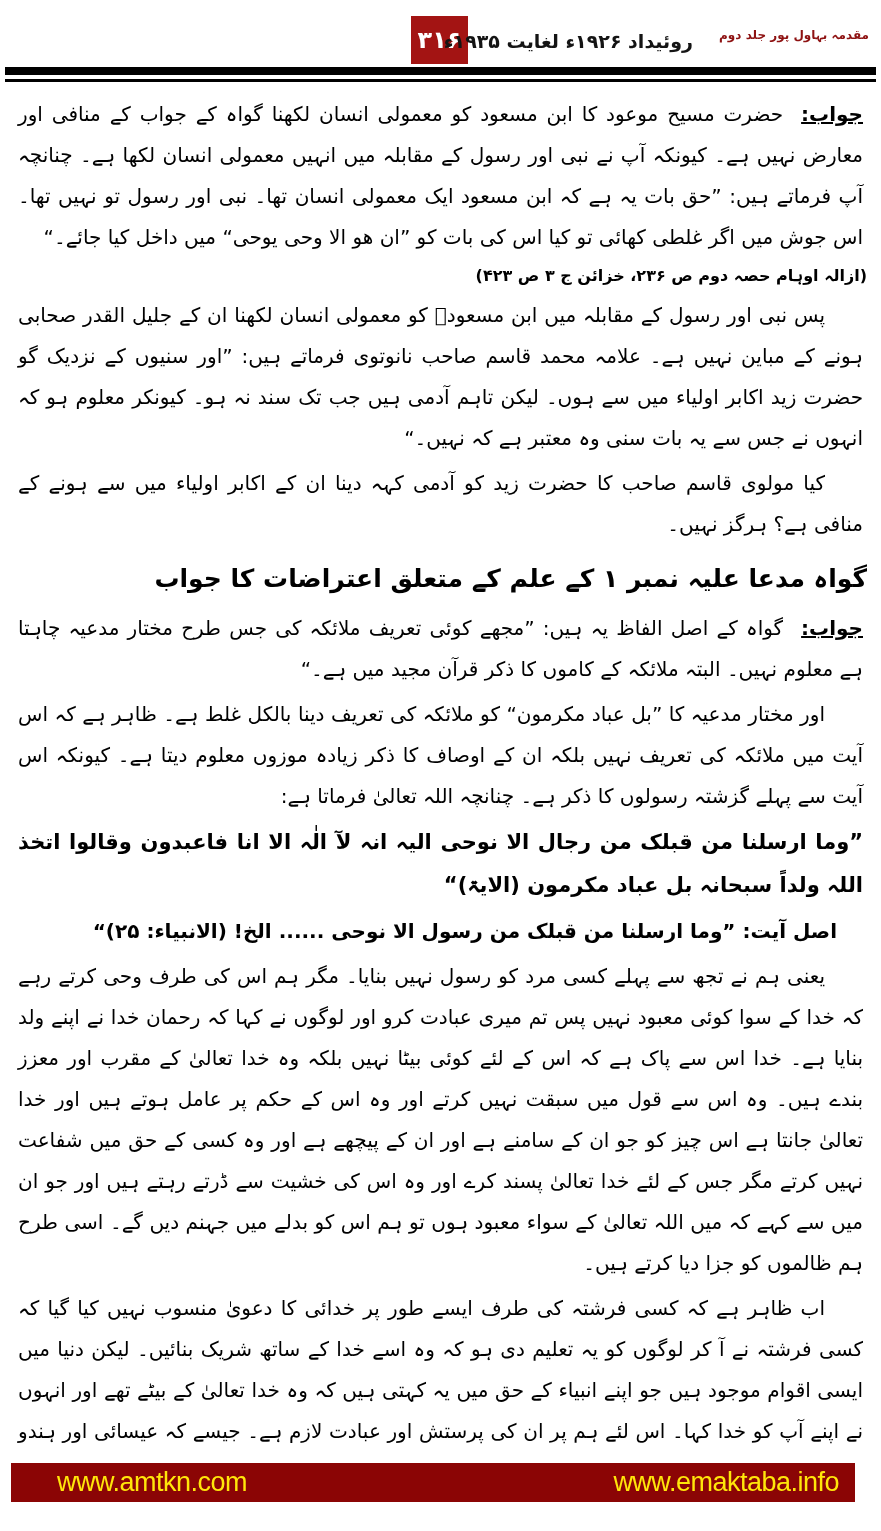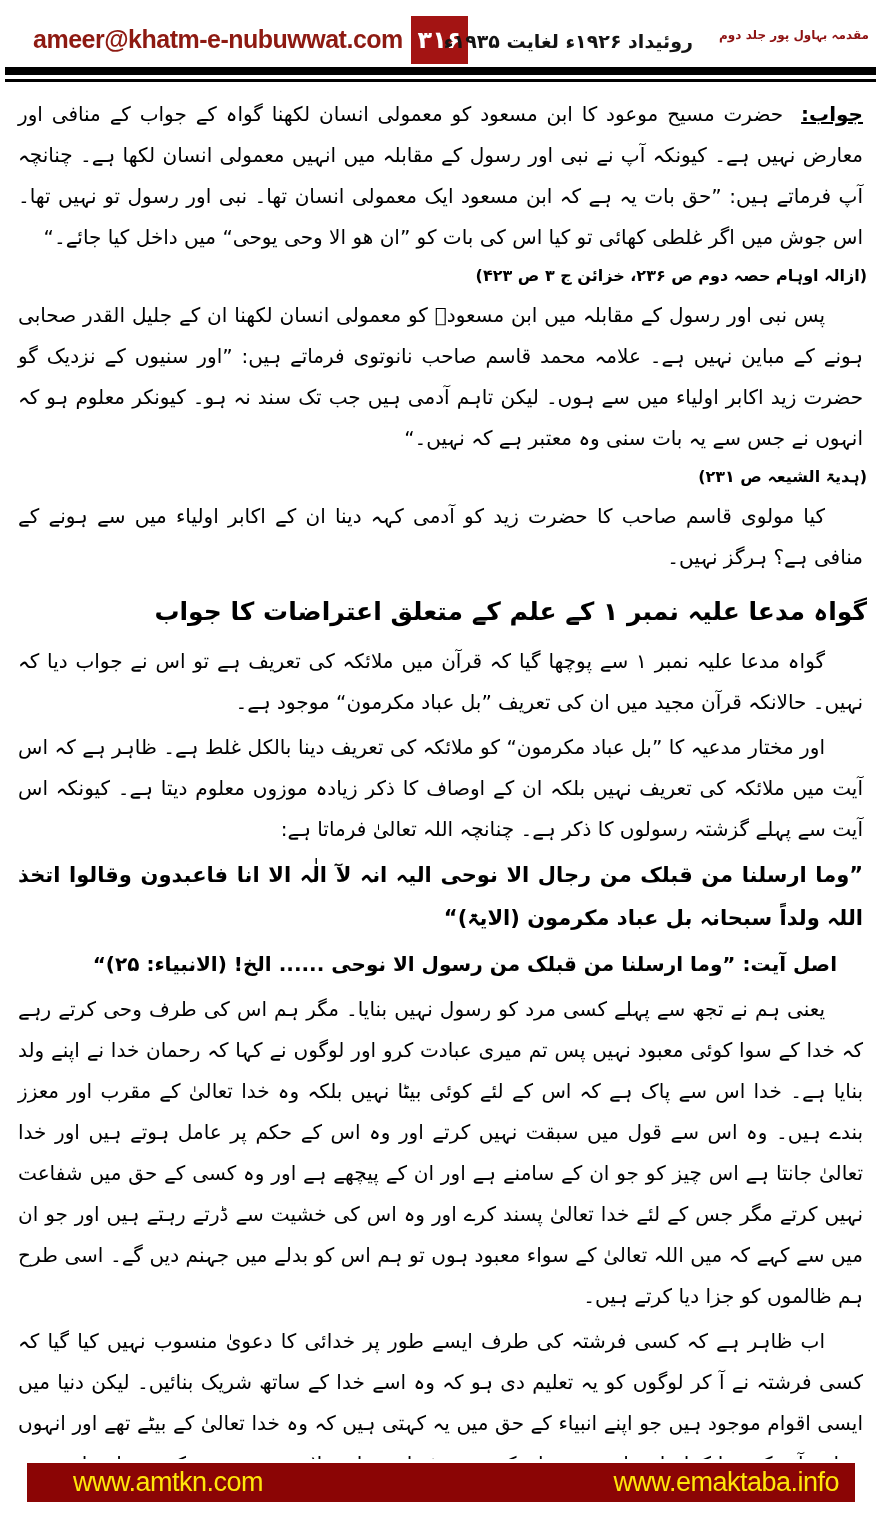--- a/index.html
+++ b/index.html
@@ -62,60 +62,58 @@
   }
   .heading {
     margin: 8px 0 4px 0; text-align: right;
     font-size: 25px; font-weight: bold;
   }
   .arabic { font-weight: bold; font-size: 21px; }
   .bold-line { font-weight: bold; text-indent: 26px; }
 
   
   .footer-bar {
-    position: absolute; left: 27px; right: 26px; top: 1463px; height: 39px;
+    position: absolute; left: 11px; right: 26px; top: 1463px; height: 39px;
     background: #8b0505;
     display: flex; align-items: center; justify-content: space-between;
     padding: 0 16px 0 46px;
     font-family: "Liberation Sans", sans-serif;
     font-size: 27px; color: #ffe60a; white-space: nowrap;
   }
   .footer-bar span { letter-spacing: -0.5px; }
 </style>
 </head>
 <body>
 
 <div class="page">
 
   <div class="header">
-    <div class="email">ameer@khatm-e-nubuwwat.com</div>
     <div class="pagenum-box">
       <span>۳۱۶</span>
     </div>
     <div class="hdr-date">روئیداد ۱۹۲۶ء لغایت ۱۹۳۵ء</div>
     <div class="hdr-title">مقدمہ بہاول پور جلد دوم</div>
     <div class="hdr-rule"></div>
   </div>
 
   <div class="doc-body">
 
     <p class="para"><span class="qlabel">جواب:</span><span>حضرت مسیح موعود کا ابن مسعود کو معمولی انسان لکھنا گواہ کے جواب کے منافی اور معارض نہیں ہے۔ کیونکہ آپ نے نبی اور رسول کے مقابلہ میں انہیں معمولی انسان لکھا ہے۔ چنانچہ آپ فرماتے ہیں: ”حق بات یہ ہے کہ ابن مسعود ایک معمولی انسان تھا۔ نبی اور رسول تو نہیں تھا۔ اس جوش میں اگر غلطی کھائی تو کیا اس کی بات کو ”ان ھو الا وحی یوحی“ میں داخل کیا جائے۔“</span></p>
 
     <p class="cite">(ازالہ اوہام حصہ دوم ص ۲۳۶، خزائن ج ۳ ص ۴۲۳)</p>
 
     <p class="para indent">پس نبی اور رسول کے مقابلہ میں ابن مسعودؓ کو معمولی انسان لکھنا ان کے جلیل القدر صحابی ہونے کے مباین نہیں ہے۔ علامہ محمد قاسم صاحب نانوتوی فرماتے ہیں: ”اور سنیوں کے نزدیک گو حضرت زید اکابر اولیاء میں سے ہوں۔ لیکن تاہم آدمی ہیں جب تک سند نہ ہو۔ کیونکر معلوم ہو کہ انہوں نے جس سے یہ بات سنی وہ معتبر ہے کہ نہیں۔“</p>
 
-    <p class="cite">(ہدیۃ الشیعہ ص ۲۳۱)</p>
 
     <p class="para indent">کیا مولوی قاسم صاحب کا حضرت زید کو آدمی کہہ دینا ان کے اکابر اولیاء میں سے ہونے کے منافی ہے؟ ہرگز نہیں۔</p>
 
     <h2 class="heading">گواہ مدعا علیہ نمبر ۱ کے علم کے متعلق اعتراضات کا جواب</h2>
 
-    <p class="para indent">گواہ مدعا علیہ نمبر ۱ سے پوچھا گیا کہ قرآن میں ملائکہ کی تعریف ہے تو اس نے جواب دیا کہ نہیں۔ حالانکہ قرآن مجید میں ان کی تعریف ”بل عباد مکرمون“ موجود ہے۔</p>
 
+    <p class="para"><span class="qlabel">جواب:</span><span>گواہ کے اصل الفاظ یہ ہیں: ”مجھے کوئی تعریف ملائکہ کی جس طرح مختار مدعیہ چاہتا ہے معلوم نہیں۔ البتہ ملائکہ کے کاموں کا ذکر قرآن مجید میں ہے۔“</span></p>
 
     <p class="para indent">اور مختار مدعیہ کا ”بل عباد مکرمون“ کو ملائکہ کی تعریف دینا بالکل غلط ہے۔ ظاہر ہے کہ اس آیت میں ملائکہ کی تعریف نہیں بلکہ ان کے اوصاف کا ذکر زیادہ موزوں معلوم دیتا ہے۔ کیونکہ اس آیت سے پہلے گزشتہ رسولوں کا ذکر ہے۔ چنانچہ اللہ تعالیٰ فرماتا ہے:</p>
 
     <p class="para arabic">”وما ارسلنا من قبلک من رجال الا نوحی الیہ انہ لآ الٰہ الا انا فاعبدون وقالوا اتخذ اللہ ولداً سبحانہ بل عباد مکرمون (الایۃ)“</p>
 
     <p class="para bold-line">اصل آیت: ”وما ارسلنا من قبلک من رسول الا نوحی ...... الخ! (الانبیاء: ۲۵)“</p>
 
     <p class="para indent">یعنی ہم نے تجھ سے پہلے کسی مرد کو رسول نہیں بنایا۔ مگر ہم اس کی طرف وحی کرتے رہے کہ خدا کے سوا کوئی معبود نہیں پس تم میری عبادت کرو اور لوگوں نے کہا کہ رحمان خدا نے اپنے ولد بنایا ہے۔ خدا اس سے پاک ہے کہ اس کے لئے کوئی بیٹا نہیں بلکہ وہ خدا تعالیٰ کے مقرب اور معزز بندے ہیں۔ وہ اس سے قول میں سبقت نہیں کرتے اور وہ اس کے حکم پر عامل ہوتے ہیں اور خدا تعالیٰ جانتا ہے اس چیز کو جو ان کے سامنے ہے اور ان کے پیچھے ہے اور وہ کسی کے حق میں شفاعت نہیں کرتے مگر جس کے لئے خدا تعالیٰ پسند کرے اور وہ اس کی خشیت سے ڈرتے رہتے ہیں اور جو ان میں سے کہے کہ میں اللہ تعالیٰ کے سواء معبود ہوں تو ہم اس کو بدلے میں جہنم دیں گے۔ اسی طرح ہم ظالموں کو جزا دیا کرتے ہیں۔</p>
 
     <p class="para indent">اب ظاہر ہے کہ کسی فرشتہ کی طرف ایسے طور پر خدائی کا دعویٰ منسوب نہیں کیا گیا کہ کسی فرشتہ نے آ کر لوگوں کو یہ تعلیم دی ہو کہ وہ اسے خدا کے ساتھ شریک بنائیں۔ لیکن دنیا میں ایسی اقوام موجود ہیں جو اپنے انبیاء کے حق میں یہ کہتی ہیں کہ وہ خدا تعالیٰ کے بیٹے تھے اور انہوں نے اپنے آپ کو خدا کہا۔ اس لئے ہم پر ان کی پرستش اور عبادت لازم ہے۔ جیسے کہ عیسائی اور ہندو وغیرہ اور یہ آیت عصمت انبیاء کی زبردست دلیل ہے۔</p>

